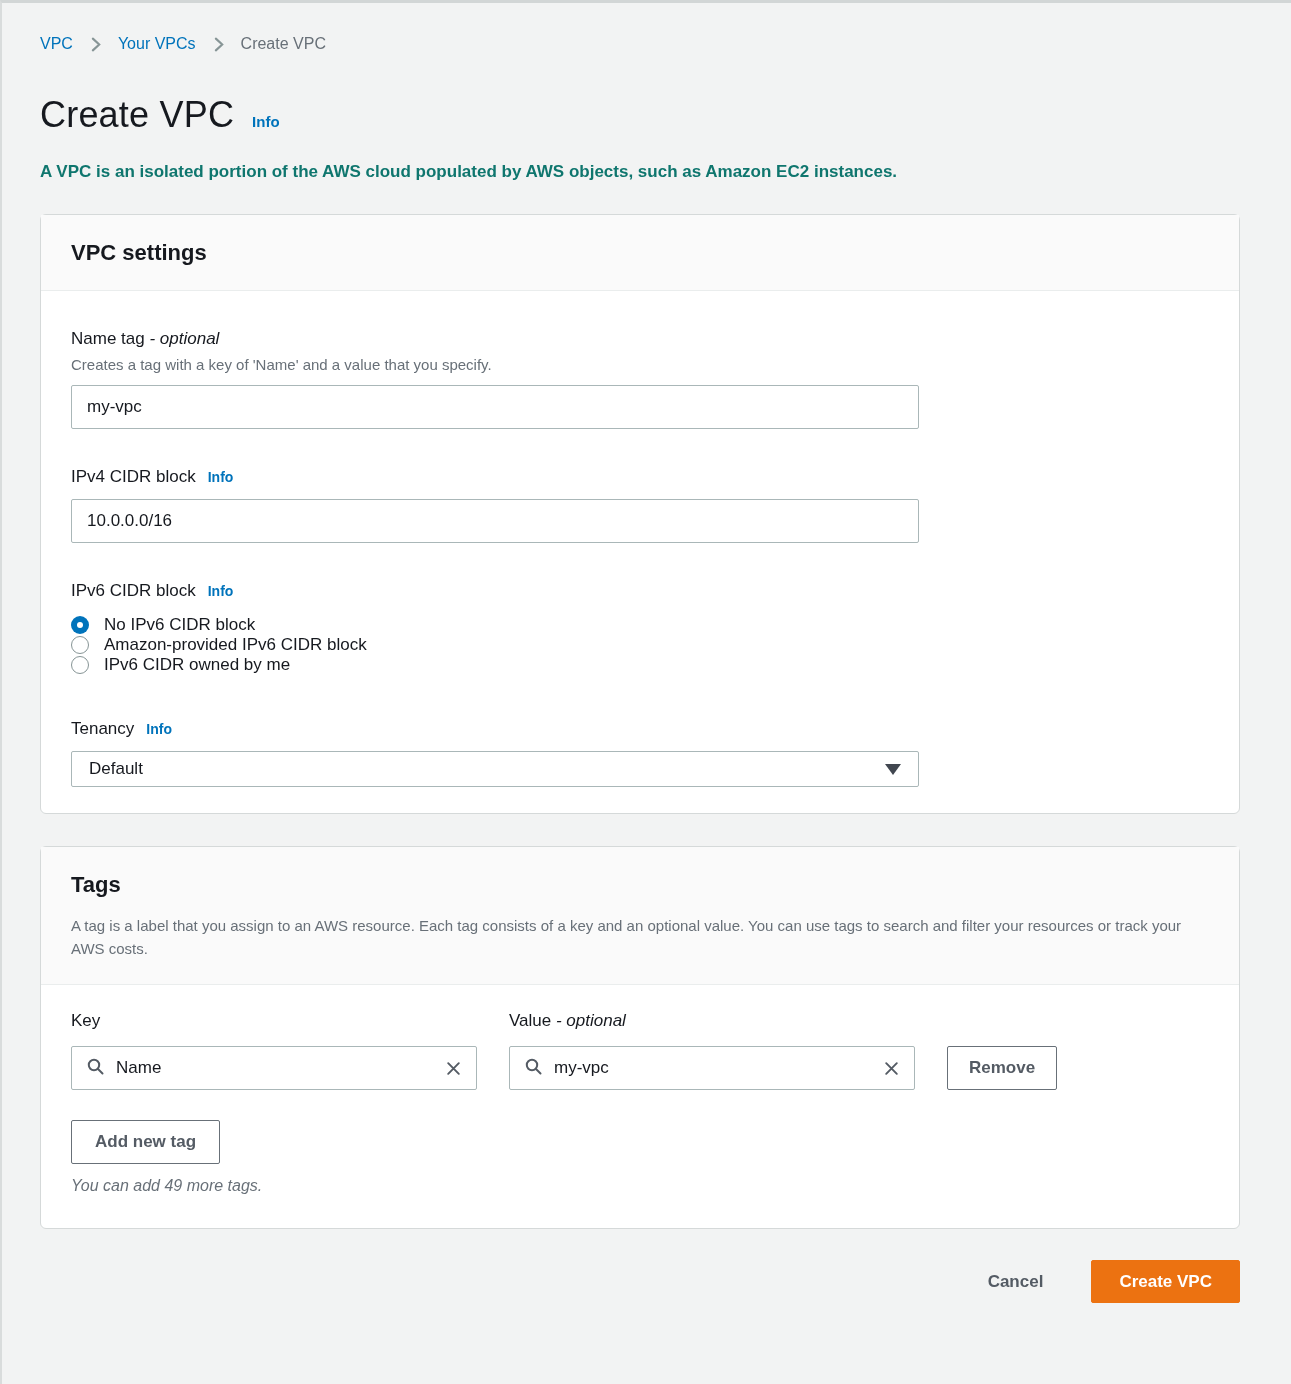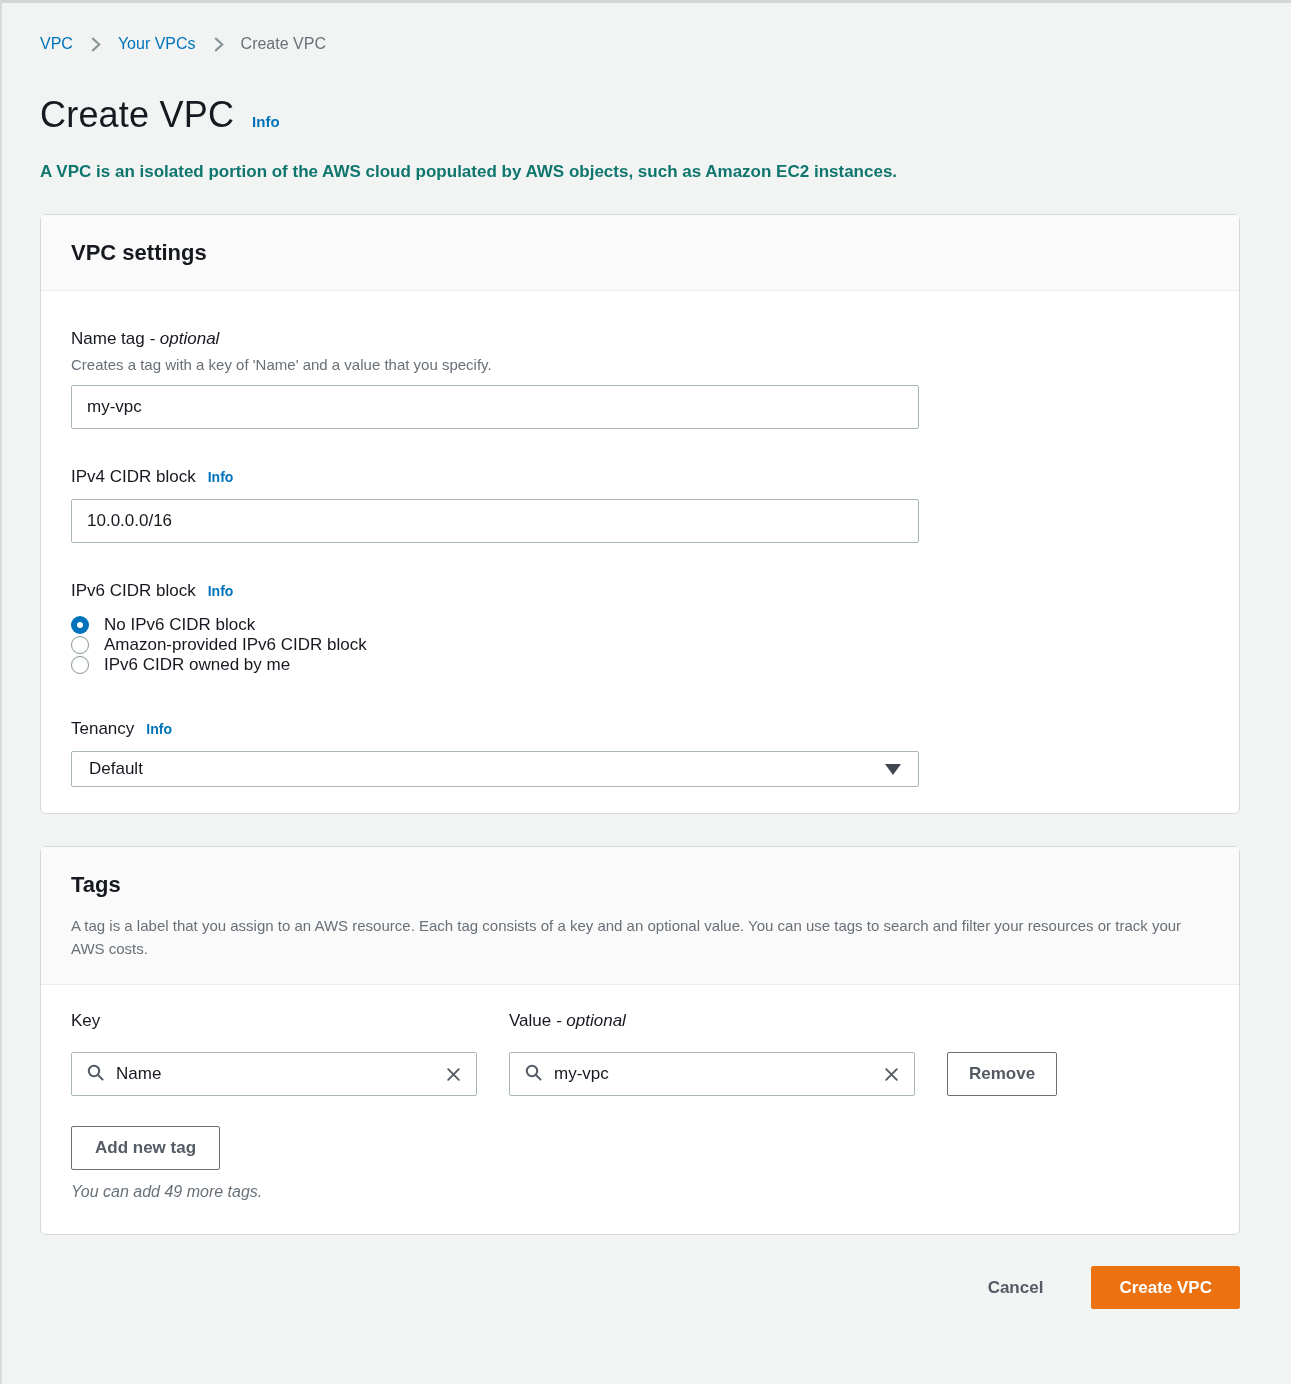--- a/index.html
+++ b/index.html
@@ -92,21 +92,21 @@
     width: 0; height: 0;
     border-left: 8px solid transparent; border-right: 8px solid transparent;
     border-top: 11px solid #414750;
   }
 
   
   .tags-body { padding: 26px 30px 33px 30px; }
   .tag-grid-labels { display: flex; align-items: center; }
   .tag-grid-labels .col-key { width: 438px; }
   .tag-label { font-size: 17px; color: #16191f; }
-  .tag-row { display: flex; align-items: flex-end; margin-top: 21px; }
+  .tag-row { display: flex; align-items: flex-end; margin-top: 15px; }
   .search-input {
     width: 406px; height: 44px;
     border: 1px solid #aab7b8; border-radius: 2px;
     background: #fff;
     display: flex; align-items: center;
     padding: 0 14px; gap: 11px;
   }
   .search-input input {
     border: none; outline: none; flex: 1 1 auto; min-width: 0;
     font-family: inherit; font-size: 17px; color: #16191f; background: transparent;

